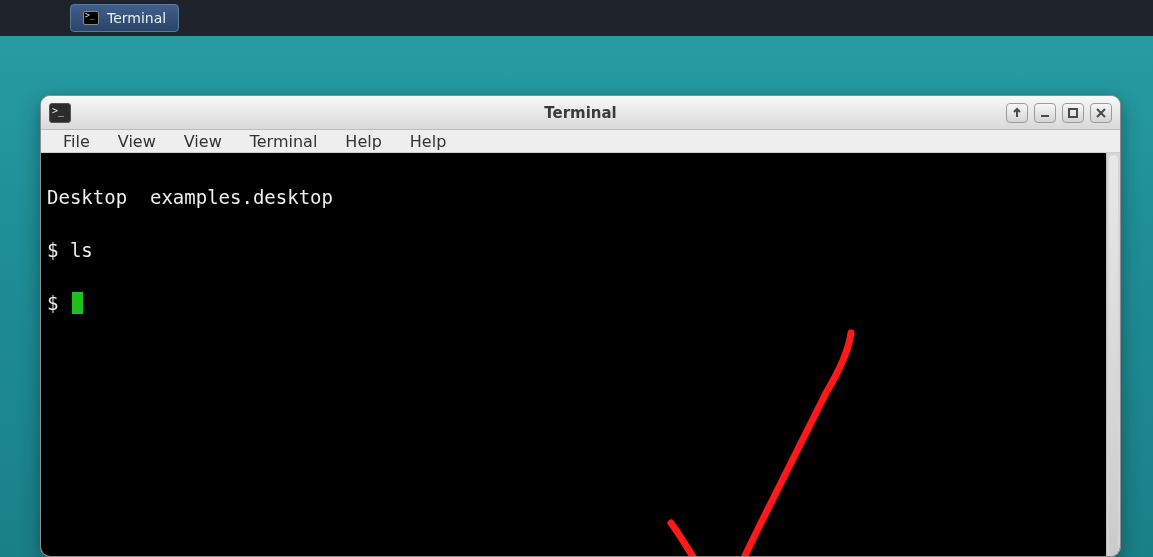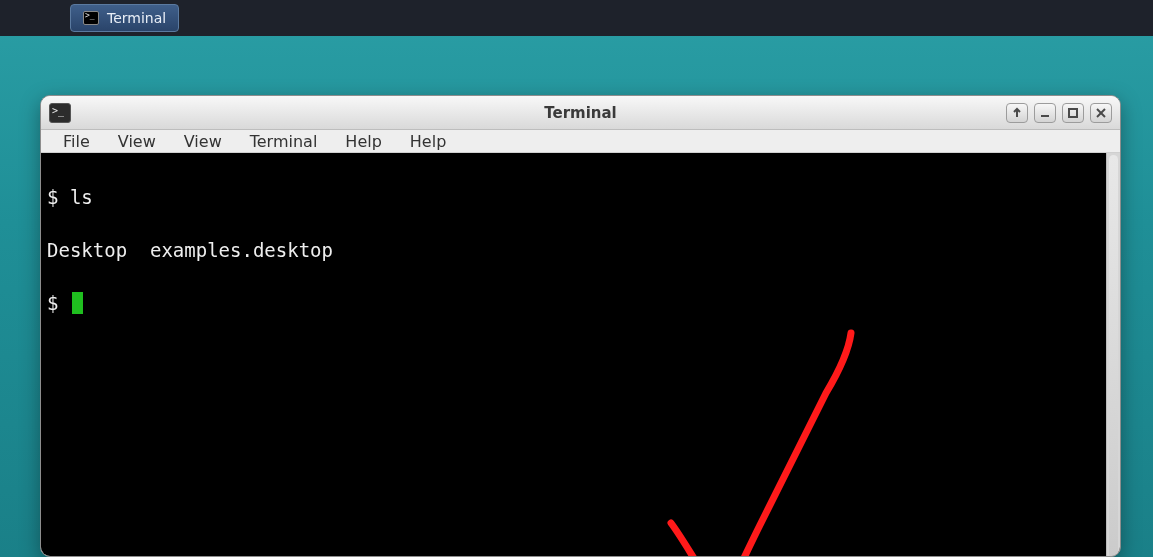--- a/index.html
+++ b/index.html
@@ -233,22 +233,22 @@
     <div class="menu-item">File</div>
     <div class="menu-item">View</div>
     <div class="menu-item">View</div>
     <div class="menu-item">Terminal</div>
     <div class="menu-item">Help</div>
     <div class="menu-item">Help</div>
   </div>
 
   <div class="terminal-body">
     <div class="terminal-content">
+<div class="prompt-line">Desktop  examples.desktop</div>
 <div class="prompt-line">$ ls</div>
-<div class="prompt-line">Desktop  examples.desktop</div>
 <div class="prompt-line"><span>$ </span><span class="cursor-block"></span></div>
 
       
       <svg class="annotation-check" viewBox="0 0 260 300">
         <path d="M 30 210
                  C 45 230, 60 260, 80 285
                  C 90 275, 100 250, 120 210
                  C 145 160, 165 120, 185 80
                  C 200 55, 208 35, 210 20"></path>
       </svg>

